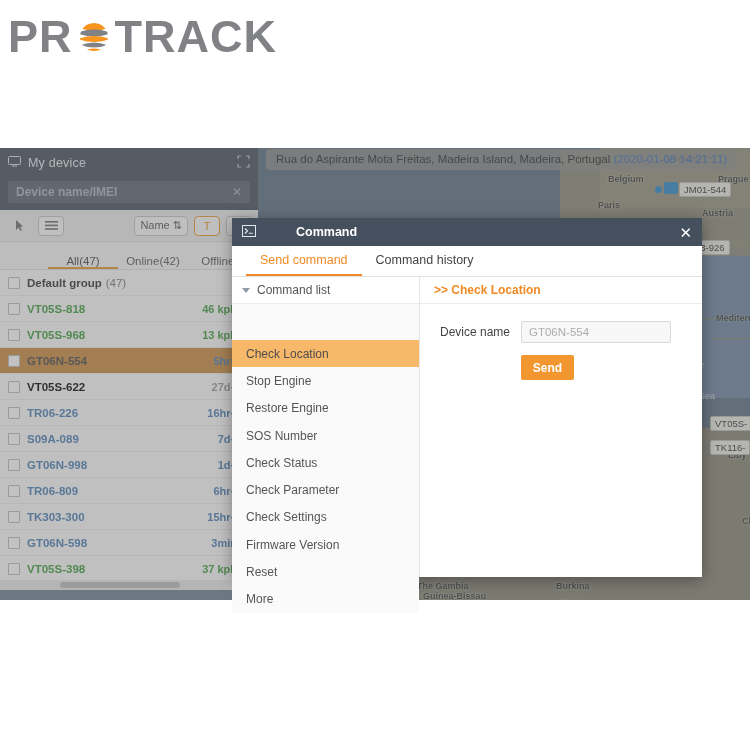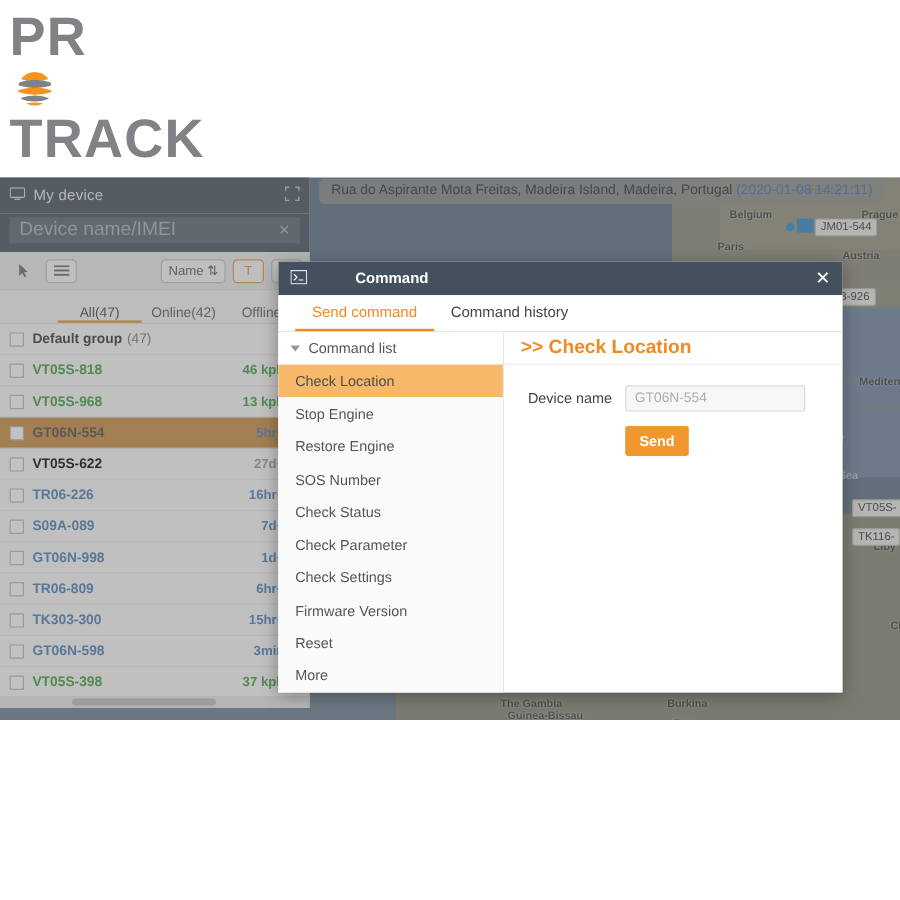--- a/index.html
+++ b/index.html
@@ -10,23 +10,22 @@
     overflow: hidden;
   }
 
   
   #logo-band {
     position: absolute; left: 0; top: 0; width: 750px; height: 148px;
     background: #ffffff;
   }
   .logo-wrap {
     position: absolute; left: 8px; top: 8px;
-    display: flex; 
+    display: flex; align-items: center;
     height: 56px;
-    flex-direction: column;
   }
   .logo-text {
     font-size: 45px; font-weight: bold; letter-spacing: 1px;
     color: #808285; line-height: 1;
     font-family: "Liberation Sans", sans-serif;
   }
   .logo-globe {
     position: relative; width: 40px; height: 40px; margin: 0 1px;
     display: inline-block; vertical-align: middle;
   }
@@ -89,21 +88,21 @@
   .sb-collapse { margin-left: auto; opacity: .85; }
   .sb-search-row {
     height: 32px; background: #44505e;
     display: flex; align-items: center; padding: 0 8px 5px 8px;
   }
   .sb-search {
     flex: 1; height: 22px; background: #5a6572; border: none;
     border-radius: 1px; position: relative;
     display: flex; align-items: center; padding: 0 8px;
   }
-  .sb-search .ph { color: #a8b1bb; font-size: 16px; }
+  .sb-search .ph { color: #a8b1bb; font-size: 12px; font-weight: bold; }
   .sb-search .clr { margin-left: auto; color: #a8b1bb; font-size: 12px; }
   .sb-tools {
     height: 32px; background: #ececec; border-bottom: 1px solid #dcdcdc;
     display: flex; align-items: center; padding: 0 6px; gap: 6px;
   }
   .tool-btn {
     height: 20px; min-width: 26px; border: 1px solid #c3c3c3;
     background: #fafafa; border-radius: 4px;
     display: flex; align-items: center; justify-content: center;
     font-size: 11px; color: #555; padding: 0 5px;
@@ -211,25 +210,25 @@
   .caret {
     width: 0; height: 0; margin-right: 7px;
     border-left: 4px solid transparent; border-right: 4px solid transparent;
     border-top: 5px solid #8c9aa8;
   }
   .cmd-item {
     height: 27.3px; display: flex; align-items: center;
     padding: 0 14px; font-size: 12px; color: #555;
     background: #fafafa;
   }
-  .cmd-item.sel { background: #f7b969; color: #4d4d4d; }
+  .cmd-item.sel { background: #f7b969; color: #4d4d4d; margin-top: 36px; }
   .cmd-right { flex: 1; height: 300px; background: #fff; }
   .cmd-right-head {
     height: 27px; display: flex; align-items: center;
-    padding: 0 14px; font-size: 16px; font-weight: bold;
+    padding: 0 14px; font-size: 12px; font-weight: bold;
     color: #f08a24; border-bottom: 1px solid #ececec;
   }
   .field-row {
     display: flex; align-items: center; margin: 17px 0 0 0; padding: 0 14px;
   }
   .field-lbl { font-size: 12px; color: #444; width: 76px; text-align: right; }
   .field-inp {
     margin-left: 11px; width: 150px; height: 22px;
     border: 1px solid #dadada; border-radius: 2px;
     background: #f7f7f7; color: #adadad; font-size: 11.5px;

